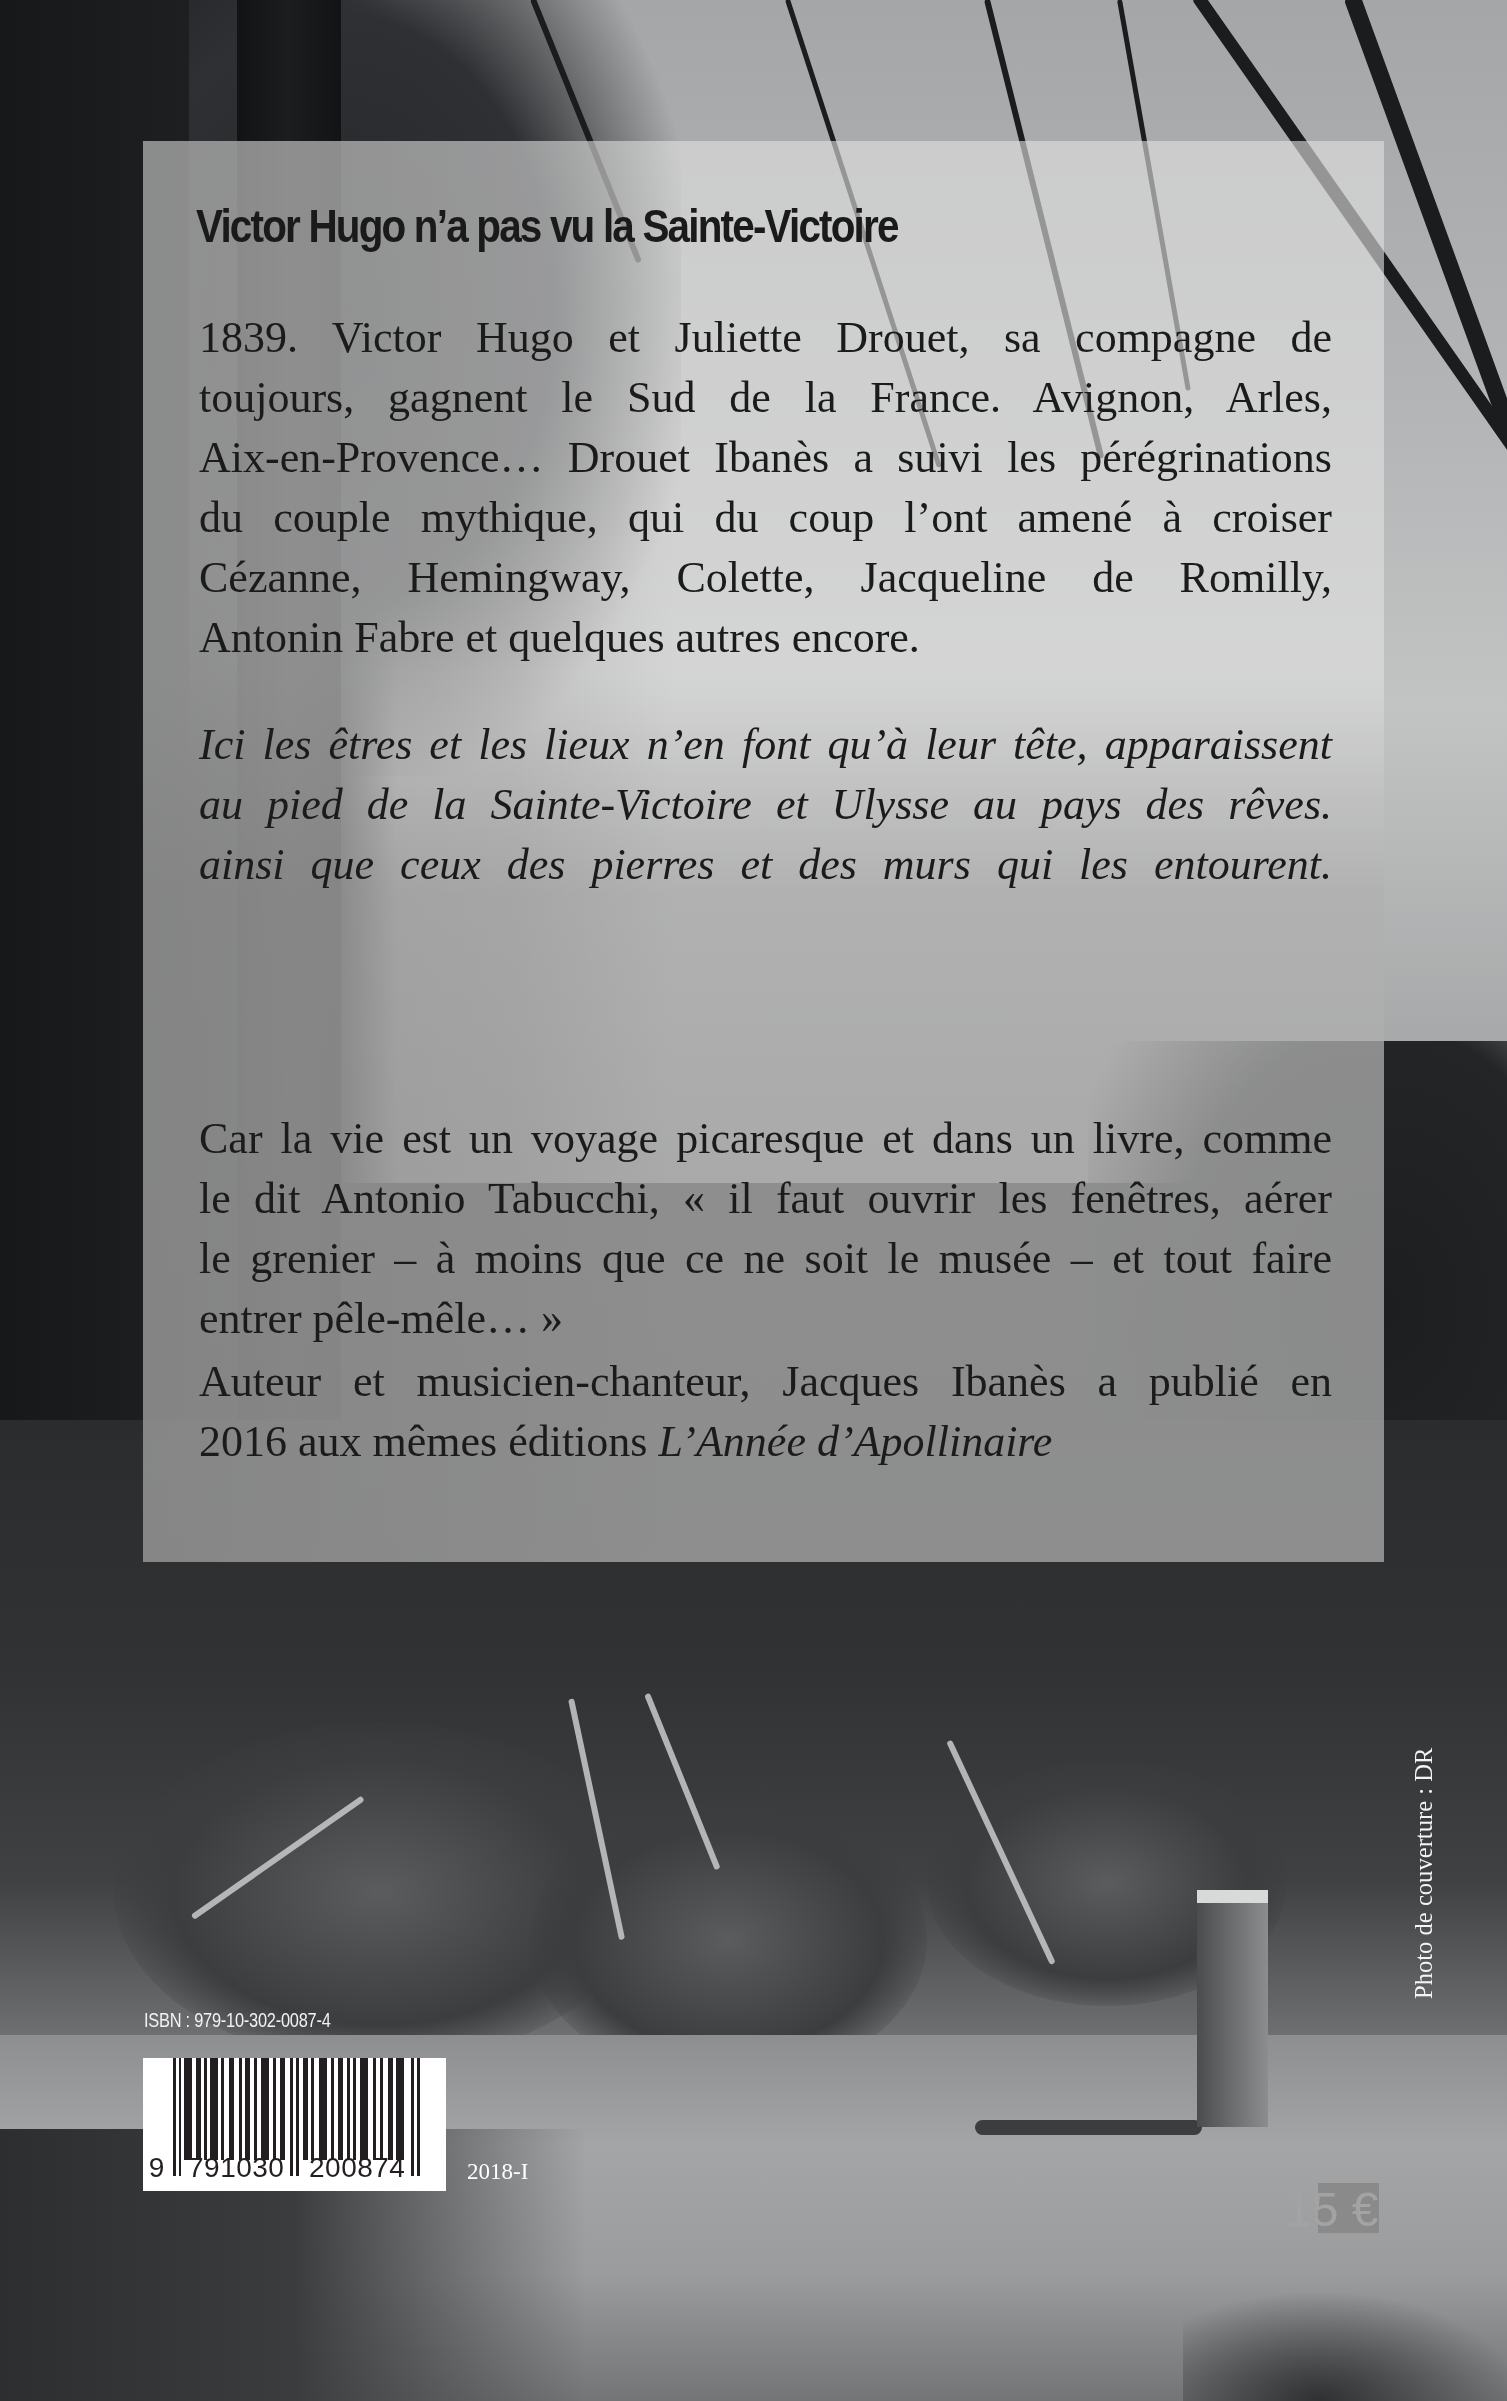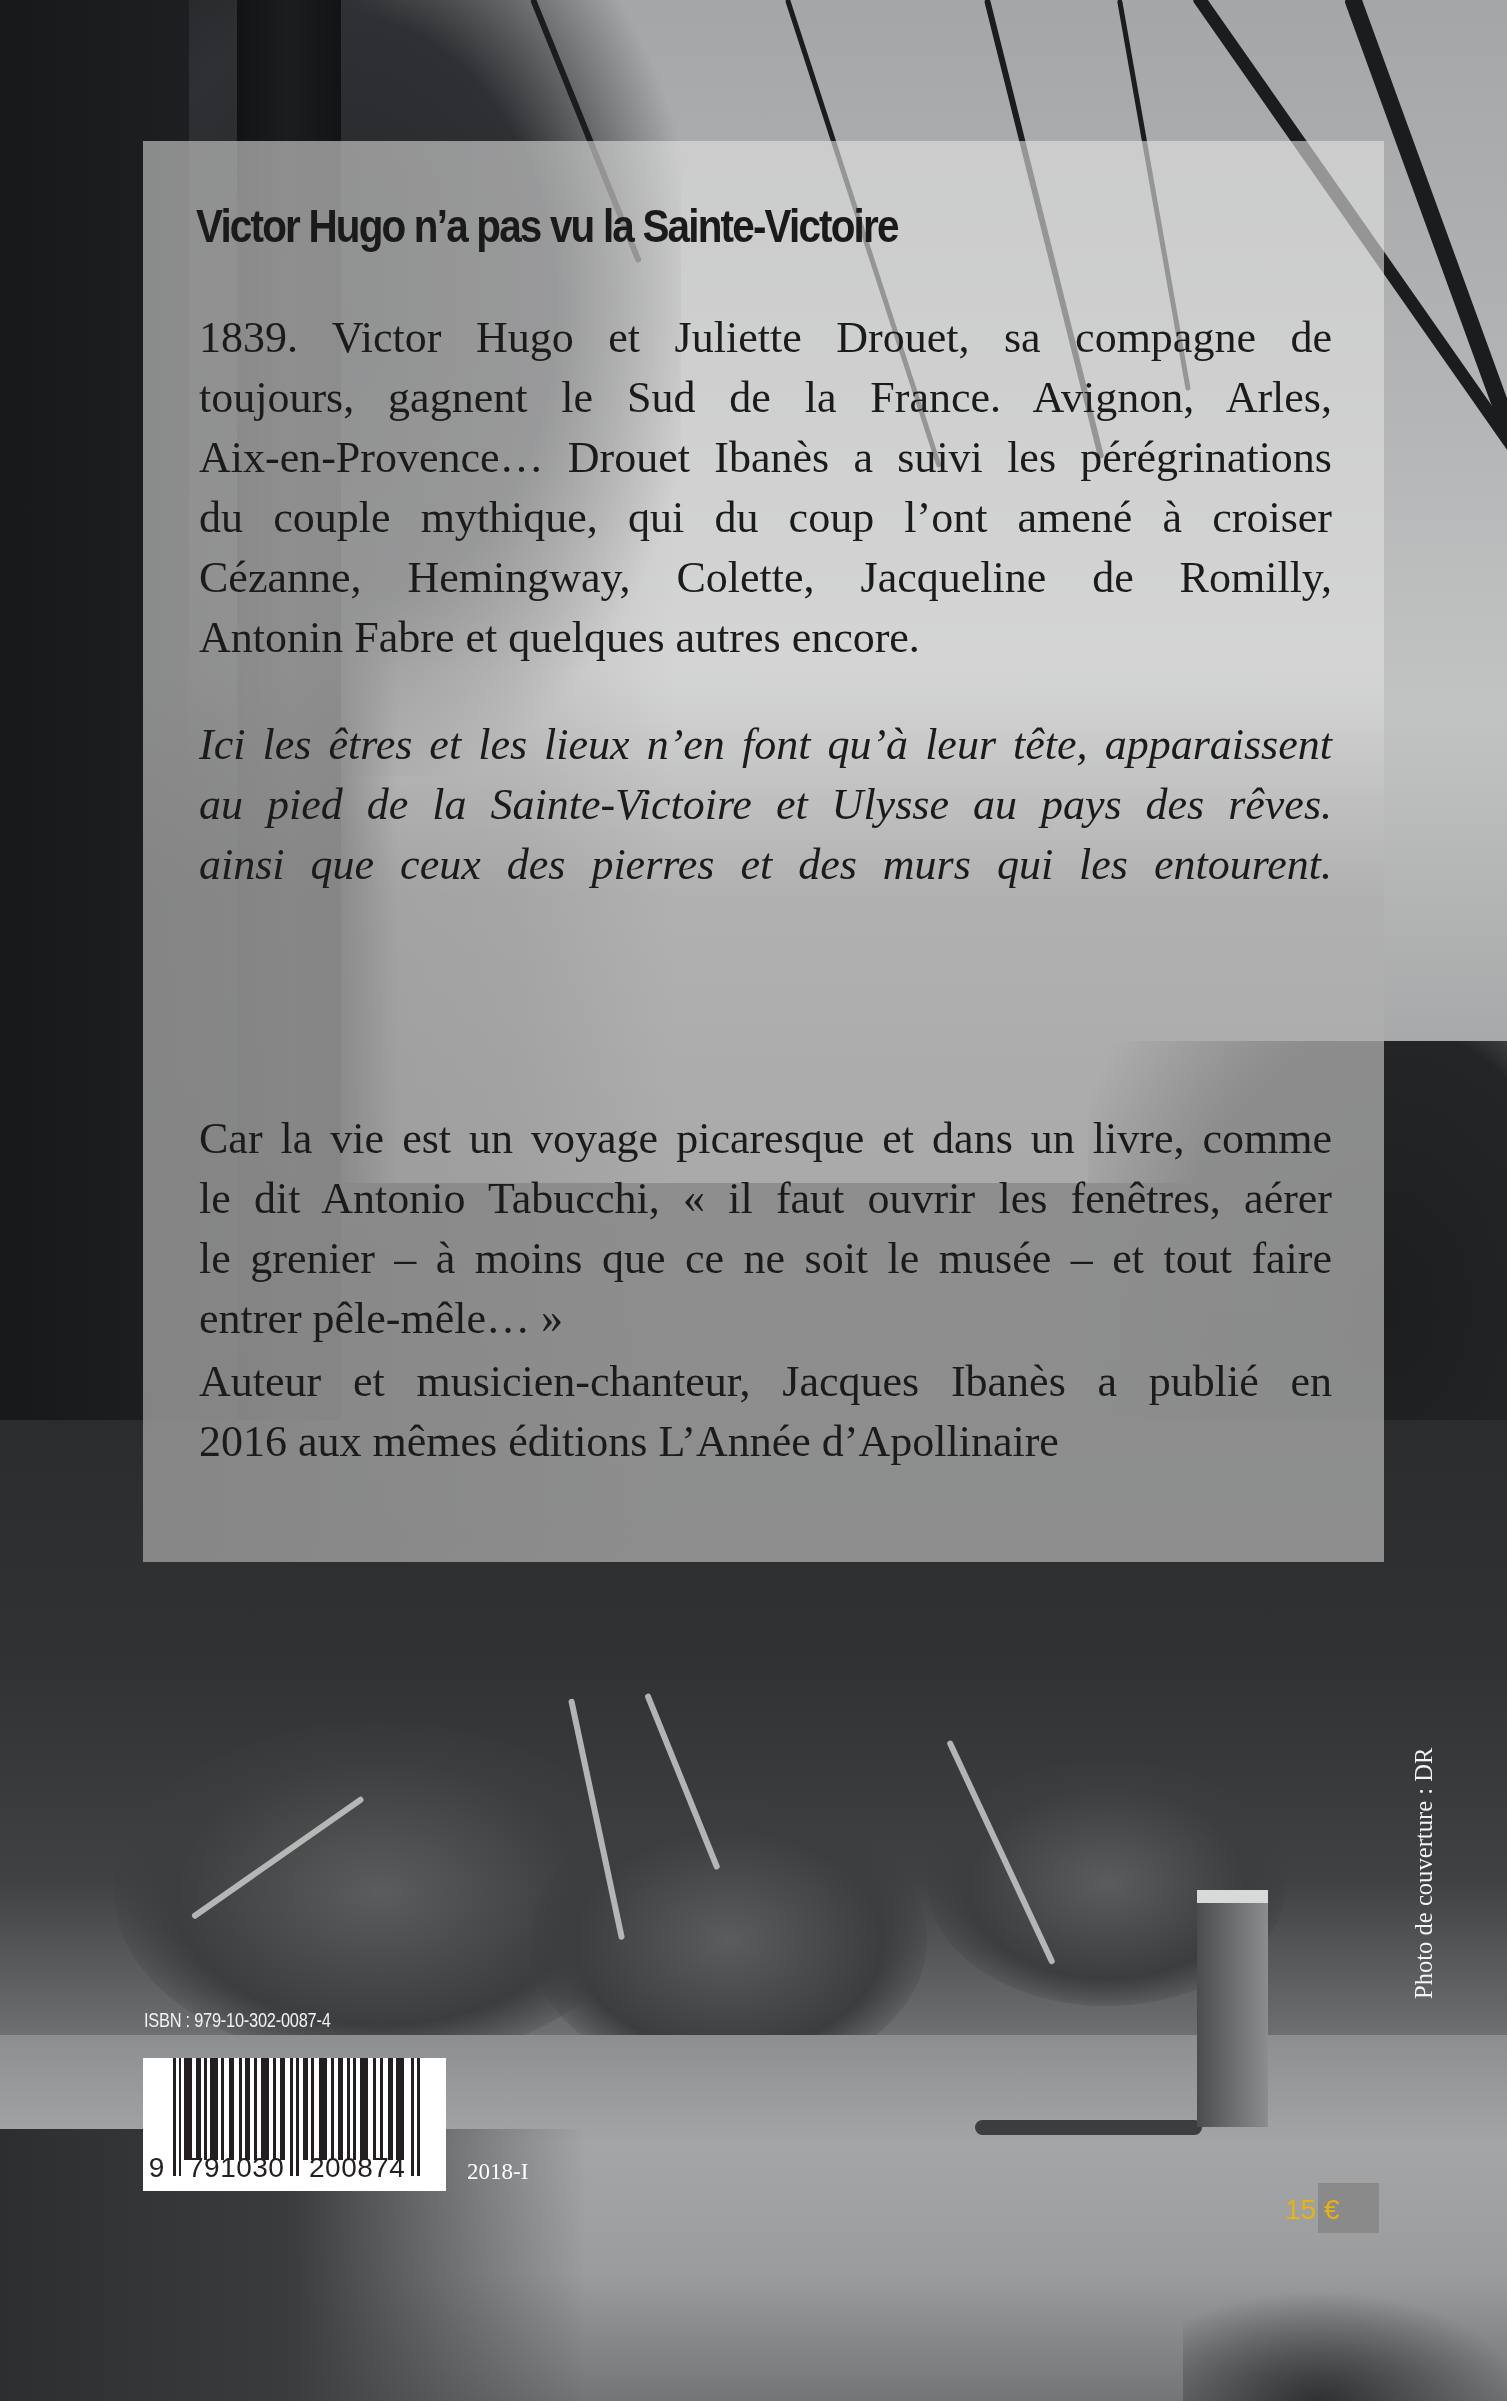--- a/index.html
+++ b/index.html
@@ -91,21 +91,21 @@
     position: absolute; left: 56px; width: 1133px; z-index: 2;
     font-family: "Liberation Serif", serif; font-size: 44px; line-height: 60px;
     color: #1c1b1b; text-align: justify; text-align-last: justify; margin: 0;
   }
   .body-text .line { display: block; height: 60px; white-space: nowrap; text-align-last: justify; text-align: justify; }
   .body-text .line.last { text-align-last: left; }
   .p1 { top: 167px; }
   .p2 { top: 574px; font-style: italic; }
   .p3 { top: 923px; margin-top: 45px; }
   .p4 { top: 1211px; }
-  .italic { }
+  .italic { font-style: italic; }
 
   
   .isbn-label {
     position: absolute; left: 144px; top: 2008px;
     font-family: "Liberation Sans", sans-serif; font-size: 21px; color: #f2f2f2;
     transform: scaleX(0.78); transform-origin: left center; white-space: nowrap; letter-spacing: -0.3px;
   }
   .barcode {
     position: absolute; left: 143px; top: 2058px; width: 303px; height: 133px;
     background: #ffffff;
@@ -118,21 +118,21 @@
   }
   .edition-code {
     position: absolute; left: 467px; top: 2159px;
     font-family: "Liberation Serif", serif; font-size: 23px; color: #ffffff;
   }
   .price-box {
     position: absolute; left: 1318px; top: 2183px; width: 61px; height: 50px; background: #8a8a8a;
   }
   .price {
     position: absolute; left: 1285px; top: 2185px;
-    font-family: "Liberation Sans", sans-serif; font-size: 28px; line-height: 49px; color: #eab308;
+    font-family: "Liberation Sans", sans-serif; font-size: 48px; line-height: 49px; color: #a3a3a3;
     white-space: nowrap;
   }
   .photo-credit {
     position: absolute; left: 1410px; top: 1999px;
     font-family: "Liberation Serif", serif; font-size: 24.6px; color: #f4f4f4; white-space: nowrap;
     transform: rotate(-90deg); transform-origin: left top;
   }
 </style>
 </head>
 <body>

